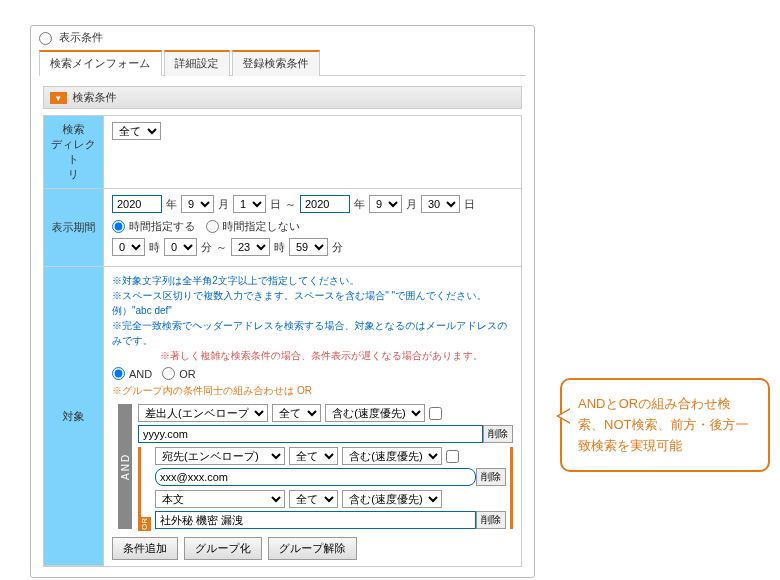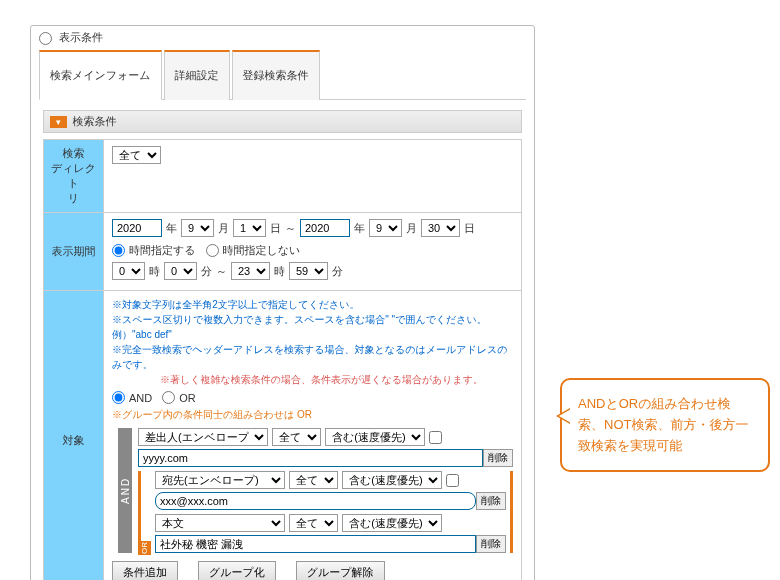--- a/index.html
+++ b/index.html
@@ -2,21 +2,21 @@
 <html><head>
 <meta charset="utf-8">
 <style>
 * { box-sizing: border-box; margin: 0; padding: 0; }
 body { font-family: "MS PGothic", sans-serif; font-size: 11px; background: #fff; color: #333; }
 .container { position: relative; width: 780px; height: 580px; }
 .panel { position: absolute; left: 30px; top: 25px; width: 505px; border: 1px solid #bbb; border-radius: 3px; }
 .panel-title { padding: 4px 8px; font-size: 11px; }
 .panel-title input[type=radio] { vertical-align: middle; margin-right: 4px; }
 .tabs { display: flex; border-bottom: 1px solid #ccc; margin: 0 8px; }
-.tab { padding: 16px 10px; border: 1px solid #ccc; border-bottom: none; background: #f5f5f5; margin-right: 2px; font-size: 11px; cursor: pointer; position: relative; top: 1px; }
+.tab { padding: 4px 10px; border: 1px solid #ccc; border-bottom: none; background: #f5f5f5; margin-right: 2px; font-size: 11px; cursor: pointer; position: relative; top: 1px; }
 .tab.active { background: #fff; border-bottom: 1px solid #fff; }
 .tab.orange-border { border-top: 2px solid #e67817; }
 .content { padding: 10px 12px; }
 .section-header { background: linear-gradient(#f0f0f0,#e0e0e0); border: 1px solid #ccc; padding: 3px 6px; display: flex; align-items: center; gap: 6px; margin-bottom: 6px; }
 .arrow-badge { background: #e67817; color: #fff; font-size: 9px; padding: 1px 6px; display: inline-flex; align-items: center; }
 .grid { display: grid; grid-template-columns: 60px 1fr; border: 1px solid #ccc; }
 .grid > .label-cell { background: #7dd3fc; border-right: 1px solid #ccc; border-bottom: 1px solid #ccc; display: flex; align-items: center; justify-content: center; text-align: center; padding: 6px 2px; }
 .grid > .field-cell { border-bottom: 1px solid #ccc; padding: 6px 8px; }
 .grid > .label-cell:last-of-type, .grid > .field-cell:last-of-type { border-bottom: none; }
 .row { display: flex; align-items: center; gap: 4px; flex-wrap: wrap; margin-bottom: 4px; }
@@ -27,21 +27,21 @@
 .note .warn { color: #d9534f; margin-left: 48px; }
 .and-or-note { color: #e67817; font-size: 10px; }
 .cond-block { position: relative; padding-left: 26px; margin-top: 6px; }
 .and-bar { position: absolute; left: 6px; top: 0; bottom: 0; width: 14px; background: #888; color: #fff; display: flex; align-items: center; justify-content: center; writing-mode: vertical-rl; font-size: 10px; letter-spacing: 2px; transform: rotate(180deg); }
 .or-block { position: relative; padding-left: 14px; border-left: 3px solid #e67817; border-right: 3px solid #e67817; padding-right: 4px; margin-bottom: 4px; }
 .or-badge { position: absolute; left: -3px; bottom: -2px; background: #e67817; color: #fff; font-size: 8px; padding: 1px 2px; writing-mode: vertical-rl; transform: rotate(180deg); }
 .cond-row { display: flex; align-items: center; gap: 4px; margin-bottom: 3px; }
 .cond-input-row { display: flex; gap: 0; margin-bottom: 4px; align-items: center; }
 .del-btn { font-size: 10px; padding: 1px 4px; border: 1px solid #999; background: #eee; cursor: pointer; }
 .btn { font-size: 11px; padding: 3px 10px; border: 1px solid #999; background: linear-gradient(#f8f8f8,#ddd); cursor: pointer; }
-.btn-row { display: flex; gap: 20px; margin-top: 8px; }
+.btn-row { display: flex; gap: 6px; margin-top: 8px; }
 .callout { position: absolute; left: 560px; top: 378px; background: #fff; border: 2px solid #e67817; border-radius: 10px; padding: 14px 16px; color: #e67817; font-size: 13px; line-height: 1.6; width: 210px; }
 .callout::before { content: ""; position: absolute; left: -14px; top: 28px; border: 8px solid transparent; border-right: 14px solid #e67817; }
 .callout::after { content: ""; position: absolute; left: -10px; top: 29px; border: 7px solid transparent; border-right: 12px solid #fff; }
 </style>
 </head>
 <body>
 
 <div class="container">
 <div class="panel">
   <div class="panel-title">

